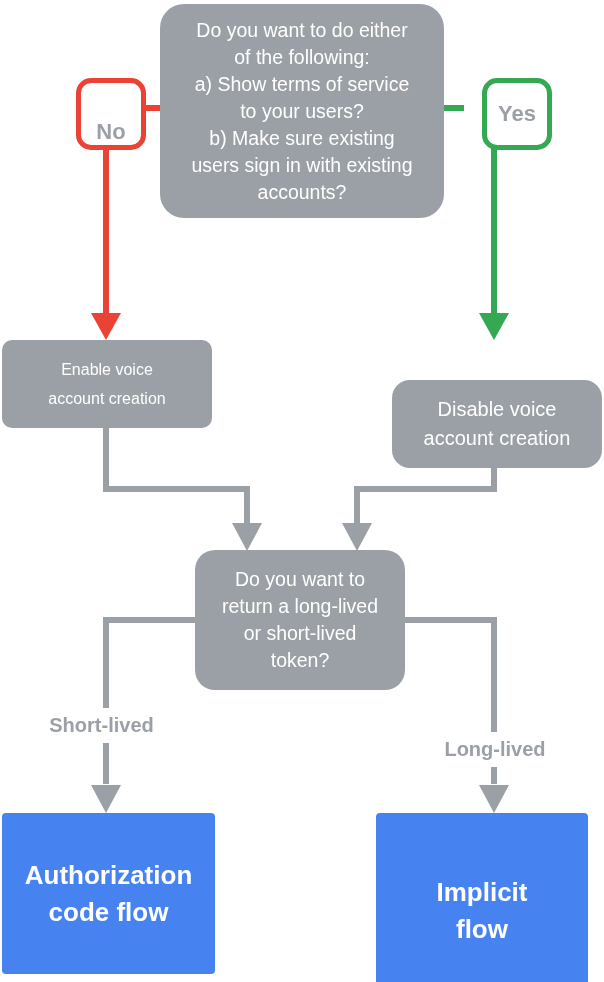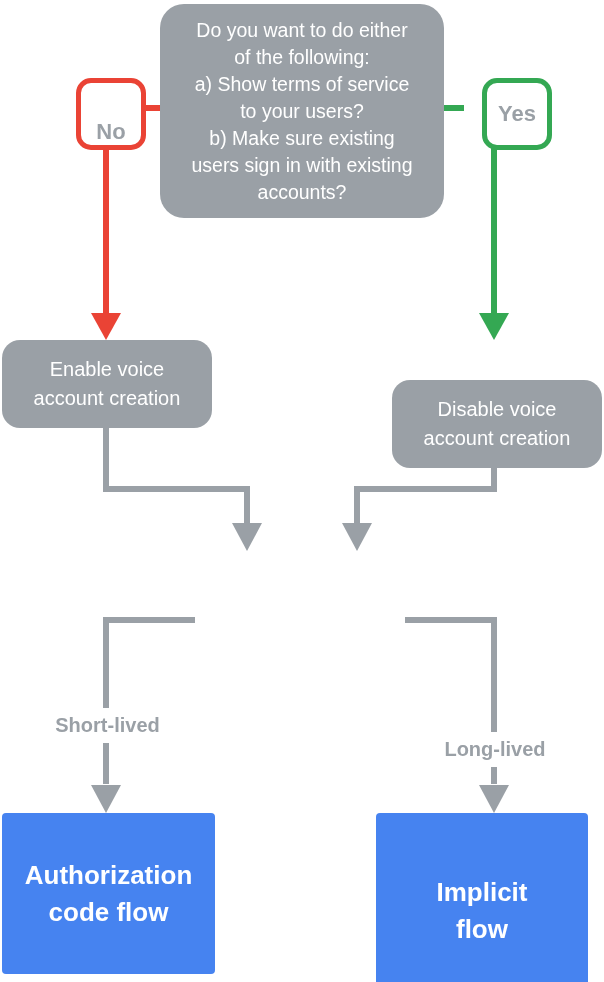--- a/index.html
+++ b/index.html
@@ -114,49 +114,55 @@
     <span>No</span>
   </div>
 
   <div class="abs seg green" style="left:444px; top:105px; width:20px; height:6px;"></div>
   <div class="abs seg green" style="left:491px; top:138px; width:6px; height:176px;"></div>
   <div class="abs arrowhead green" style="left:479px; top:313px;"></div>
   <div class="abs badge yes" style="left:464px; top:78px; width:60px; height:62px;margin-left:18px;">
     <span>Yes</span>
   </div>
 
-  <div class="abs gray-node" style="left:2px; top:340px; width:210px; height:88px; border-radius:18px; font-size:20px; line-height:29px;">
+  <div class="abs gray-node" style="left:2px; top:340px; width:210px; height:88px; border-radius:10px; font-size:16px; line-height:29px;">
     <span>Enable voice
 account creation</span>
   </div>
   <div class="abs gray-node" style="left:392px; top:340px; width:210px; height:88px; border-radius:18px; font-size:20px; line-height:29px;margin-top:40px;">
     <span>Disable voice
 account creation</span>
   </div>
 
   <div class="abs seg gray" style="left:103px; top:428px; width:6px; height:62px;"></div>
   <div class="abs seg gray" style="left:103px; top:486px; width:147px; height:6px;"></div>
   <div class="abs seg gray" style="left:244px; top:486px; width:6px; height:38px;"></div>
   <div class="abs arrowhead gray" style="left:232px; top:523px;"></div>
 
   <div class="abs seg gray" style="left:491px; top:428px; width:6px; height:62px;"></div>
   <div class="abs seg gray" style="left:354px; top:486px; width:143px; height:6px;"></div>
   <div class="abs seg gray" style="left:354px; top:486px; width:6px; height:38px;"></div>
   <div class="abs arrowhead gray" style="left:342px; top:523px;"></div>
 
+  <div class="abs gray-node" style="left:195px; top:550px; width:210px; height:140px; border-radius:20px;">
+    <span>Do you want to
+return a long-lived
+or short-lived
+token?</span>
+  </div>
 
   <div class="abs seg gray" style="left:103px; top:617px; width:92px; height:6px;"></div>
   <div class="abs seg gray" style="left:103px; top:617px; width:6px; height:167px;"></div>
   <div class="abs arrowhead gray" style="left:91px; top:785px;"></div>
 
   <div class="abs seg gray" style="left:405px; top:617px; width:92px; height:6px;"></div>
   <div class="abs seg gray" style="left:491px; top:617px; width:6px; height:167px;"></div>
   <div class="abs arrowhead gray" style="left:479px; top:785px;"></div>
 
-  <div class="abs edge-label" style="left:23px; top:708px; width:169px; height:35px;">
+  <div class="abs edge-label" style="left:17px; top:708px; width:169px; height:35px;">
     <span>Short-lived</span>
   </div>
   <div class="abs edge-label" style="left:410px; top:708px; width:170px; height:35px;margin-top:24px;">
     <span>Long-lived</span>
   </div>
 
   <div class="abs blue-node" style="left:2px; top:813px; width:213px; height:161px;">
     <span>Authorization
 code flow</span>
   </div>

